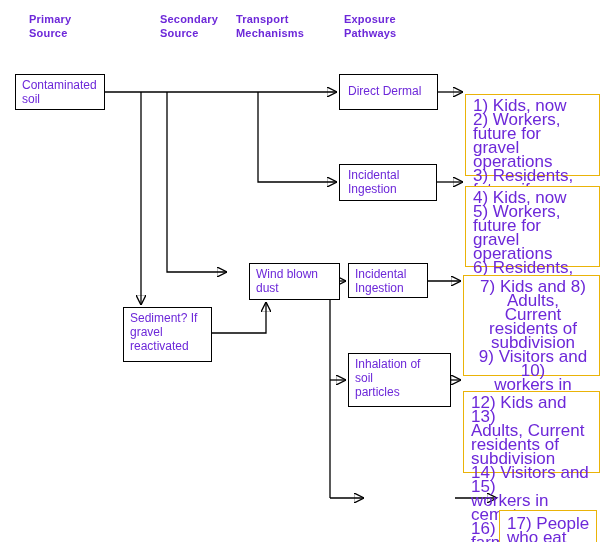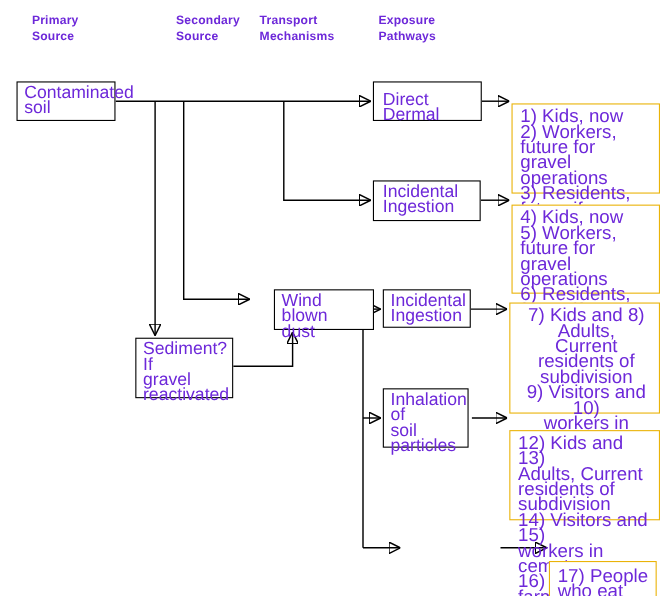--- a/index.html
+++ b/index.html
@@ -34,21 +34,21 @@
     font-weight: bold;
     line-height: 14px;
     white-space: pre-line;
     letter-spacing: 0.2px;
   }
   .node {
     position: absolute;
     box-sizing: border-box;
     border: 1px solid #000000;
     background: #ffffff;
-    font-size: 16px;
+    font-size: 12px;
     line-height: 14px;
     white-space: pre-line;
     padding: 3px 4px 2px 6px;
   }
   .node.vpad {
     padding-top: 9px;
   }
   .receptor {
     position: absolute;
     box-sizing: border-box;
@@ -108,21 +108,21 @@
 dust</div>
 
   <div class="node vpad" style="left:339px; top:74px; width:99px; height:36px; padding-left:8px;">Direct Dermal</div>
 
   <div class="node" style="left:339px; top:164px; width:98px; height:37px; padding-left:8px;">Incidental
 Ingestion</div>
 
   <div class="node" style="left:348px; top:263px; width:80px; height:35px;">Incidental
 Ingestion</div>
 
-  <div class="node" style="left:348px; top:353px; width:78px; height:54px;">Inhalation of
+  <div class="node" style="left:348px; top:353px; width:103px; height:54px;">Inhalation of
 soil
 particles</div>
 
 
   <div class="receptor" style="left:465px; top:62px; width:135px; height:82px;">1) Kids, now
 2) Workers, future for
 gravel operations
 3) Residents, future if
 subdivided</div>
 

